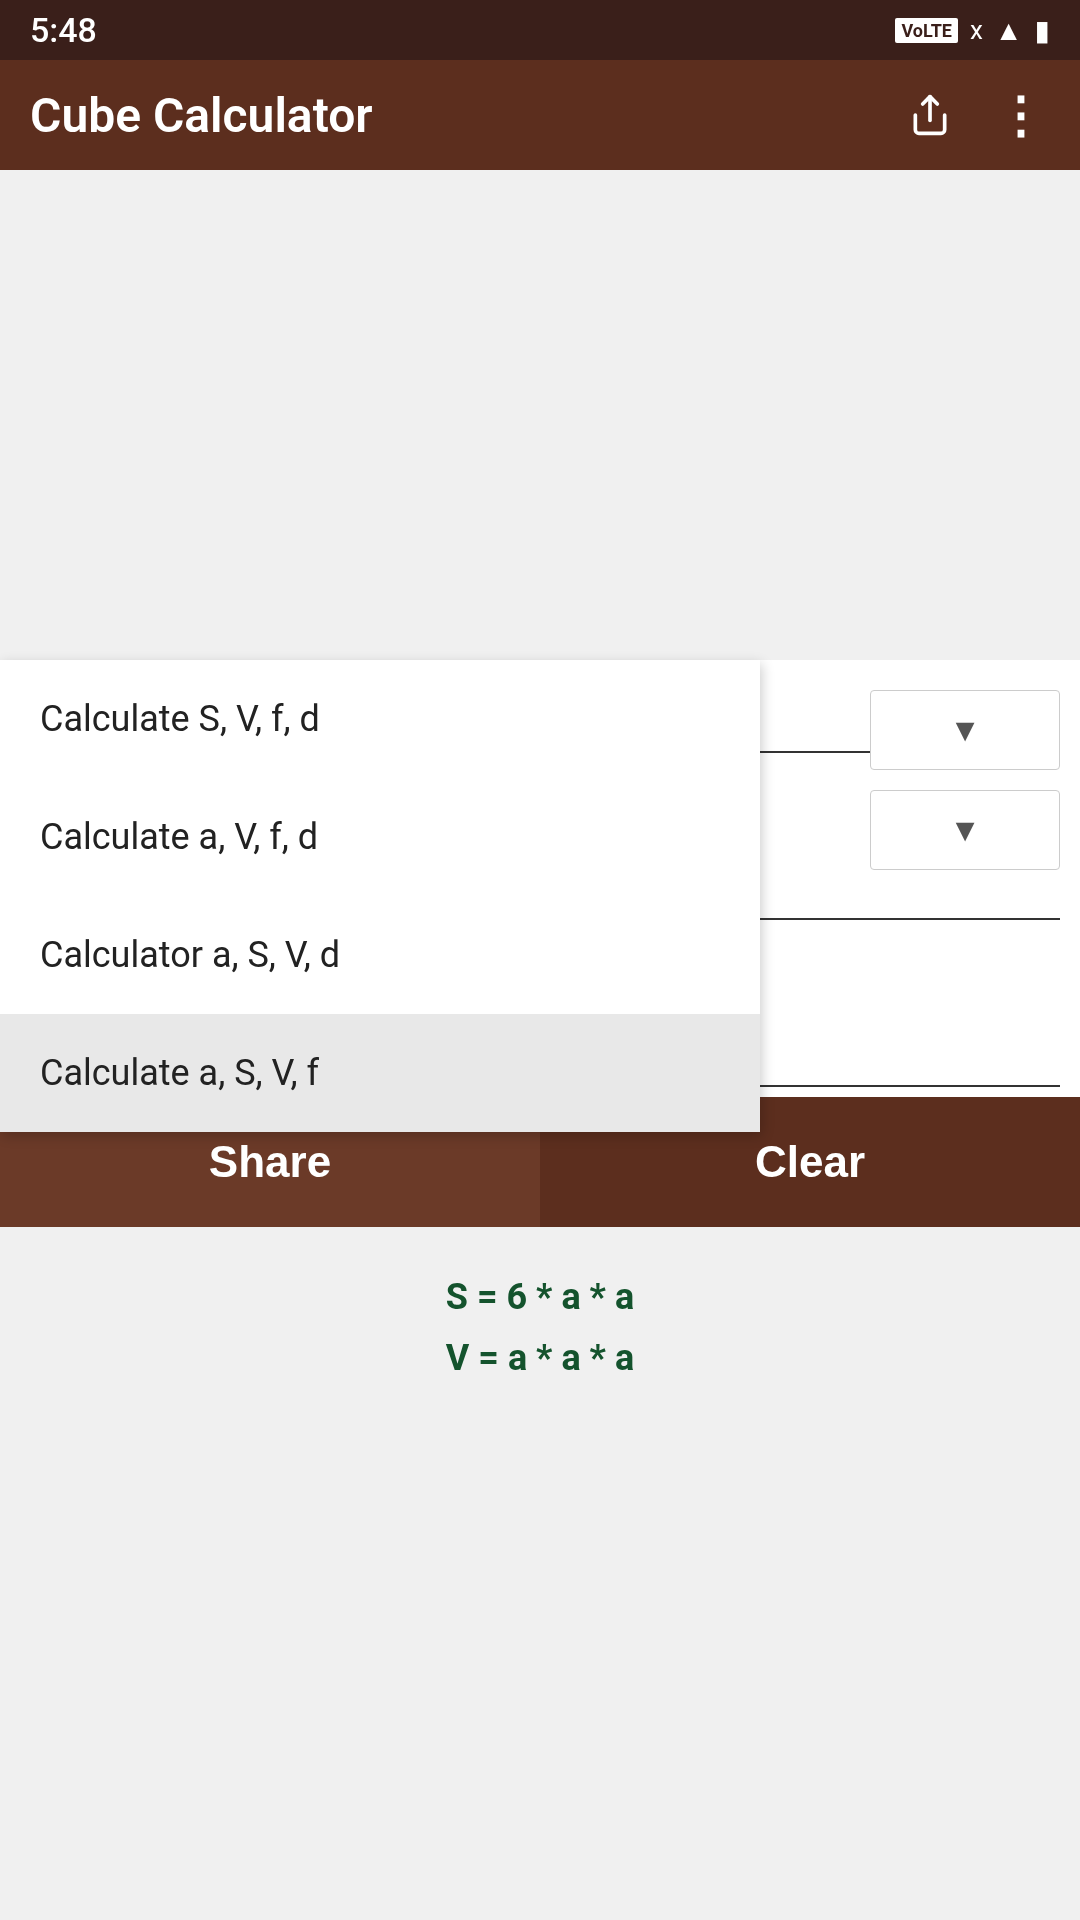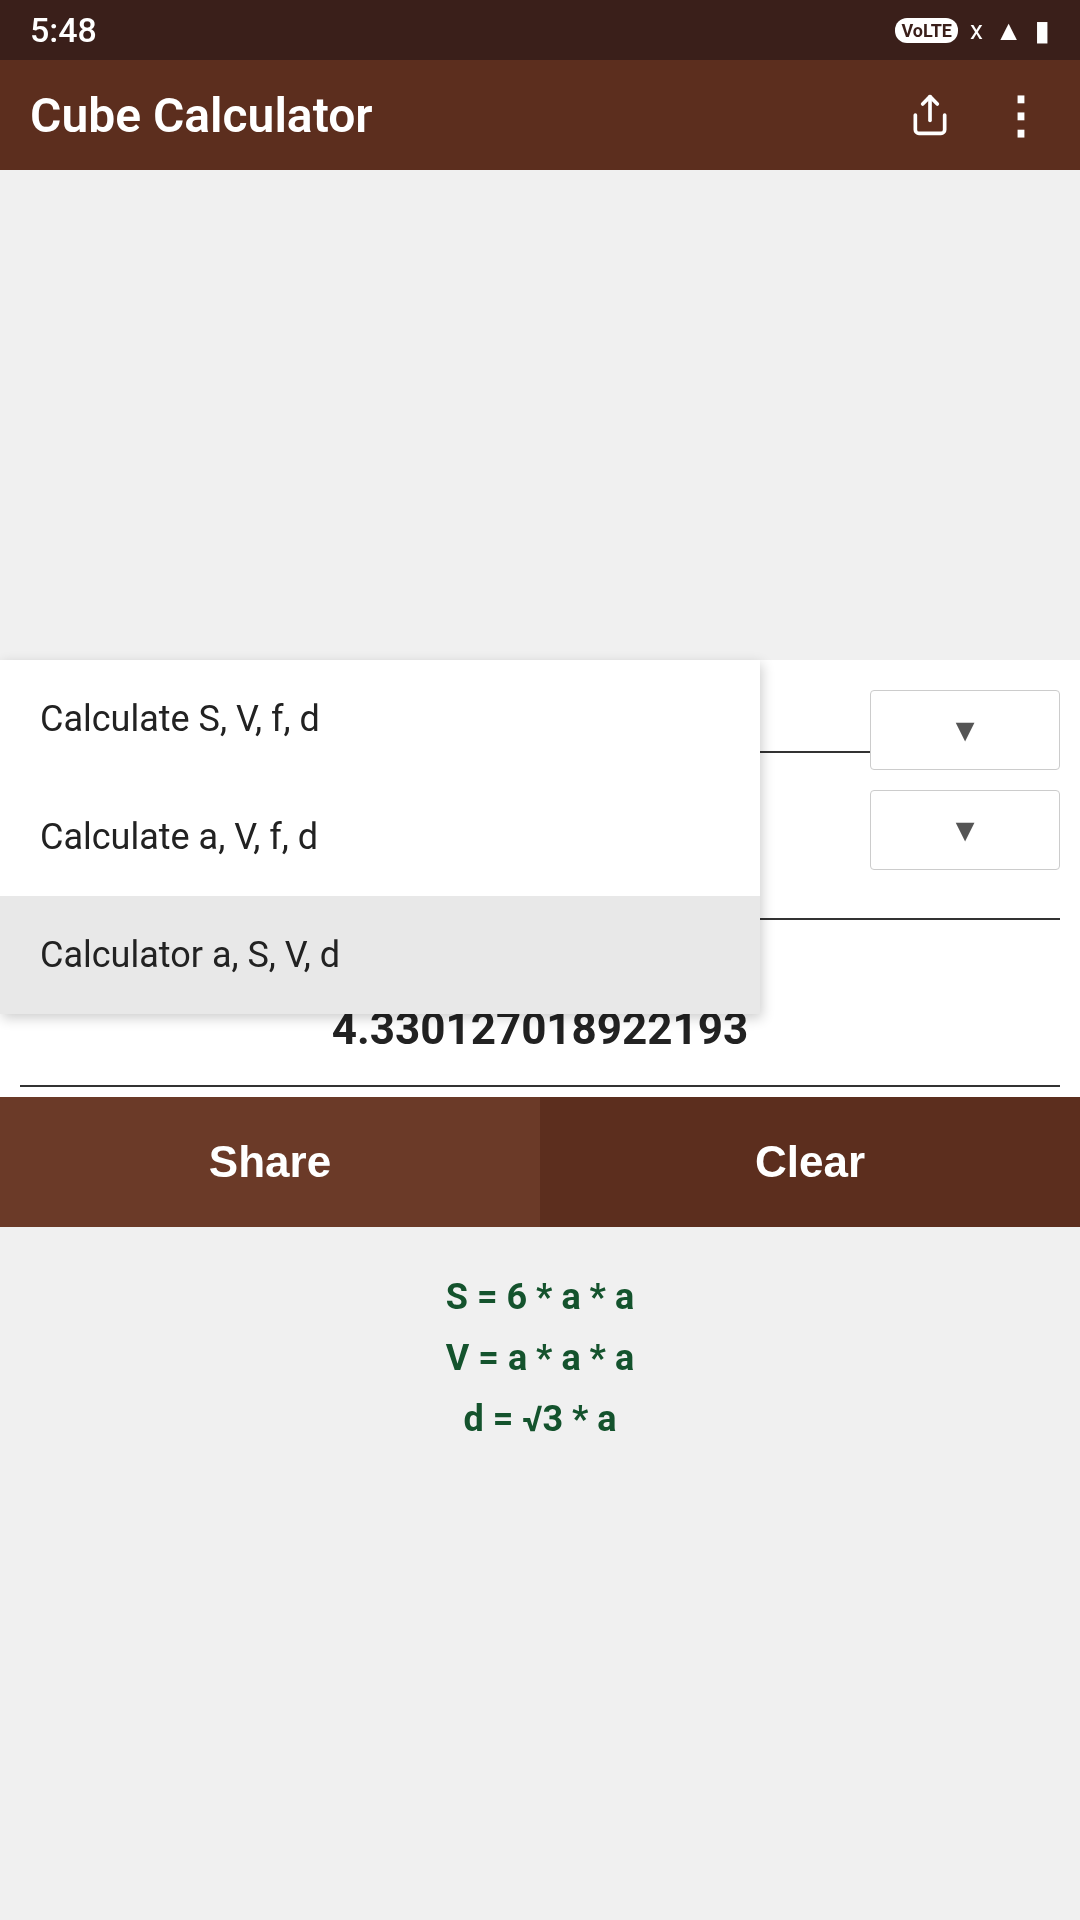--- a/index.html
+++ b/index.html
@@ -36,21 +36,21 @@
       align-items: center;
       gap: 12px;
     }
 
     .volte-badge {
       background: white;
       color: #3a1f1a;
       font-size: 18px;
       font-weight: 700;
       padding: 2px 6px;
-      border-radius: 12px;
+      border-radius: 2px;
     }
 
     .signal-icon, .battery-icon {
       color: white;
       font-size: 28px;
     }
 
     
     .app-bar {
       width: 100%;
@@ -244,20 +244,21 @@
     </div>
   </div>
 </div>
 
 <div class="main-content">
 
   <div class="dropdown-menu">
     <div class="dropdown-item">Calculate S, V, f, d</div>
     <div class="dropdown-item">Calculate a, V, f, d</div>
     <div class="dropdown-item">Calculator a, S, V, d</div>
+    <div class="dropdown-item">Calculate a, S, V, f</div>
   </div>
 
   <div class="right-arrows">
     <div class="arrow-box">
       <span style="font-size:32px;color:#555;">▼</span>
     </div>
     <div class="arrow-box">
       <span style="font-size:32px;color:#555;">▼</span>
     </div>
   </div>
@@ -280,16 +281,15 @@
   </div>
 
   <div class="bottom-buttons">
     <button class="btn-share">Share</button>
     <button class="btn-clear">Clear</button>
   </div>
 
   <div class="formulas-section">
     <div class="formula-line">S = 6 * a * a</div>
     <div class="formula-line">V = a * a * a</div>
-    <div class="formula-line">d = √3 * a</div>
   </div>
 
 </div>
 
 </body></html>

